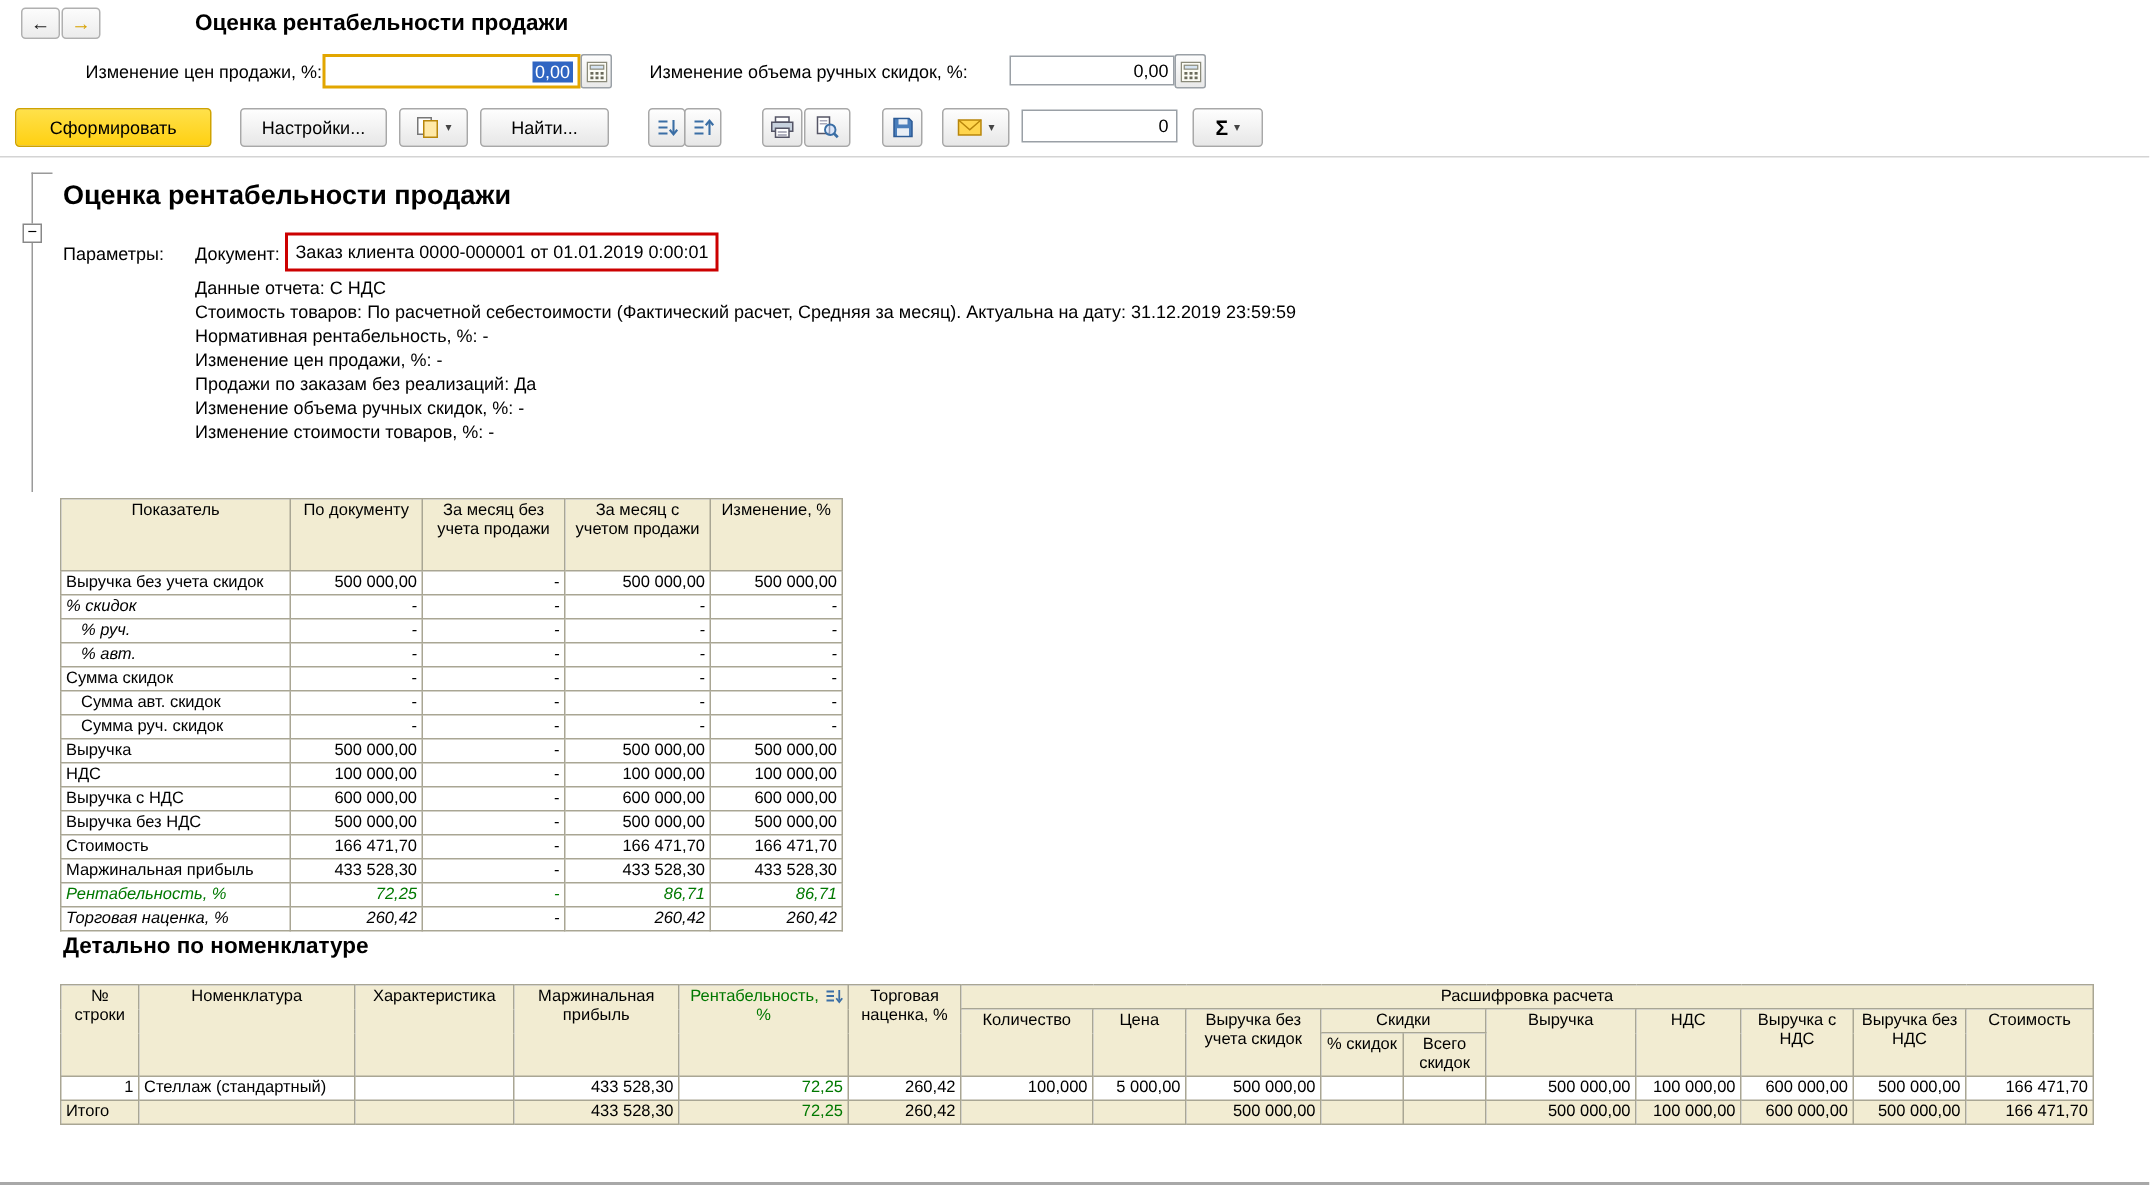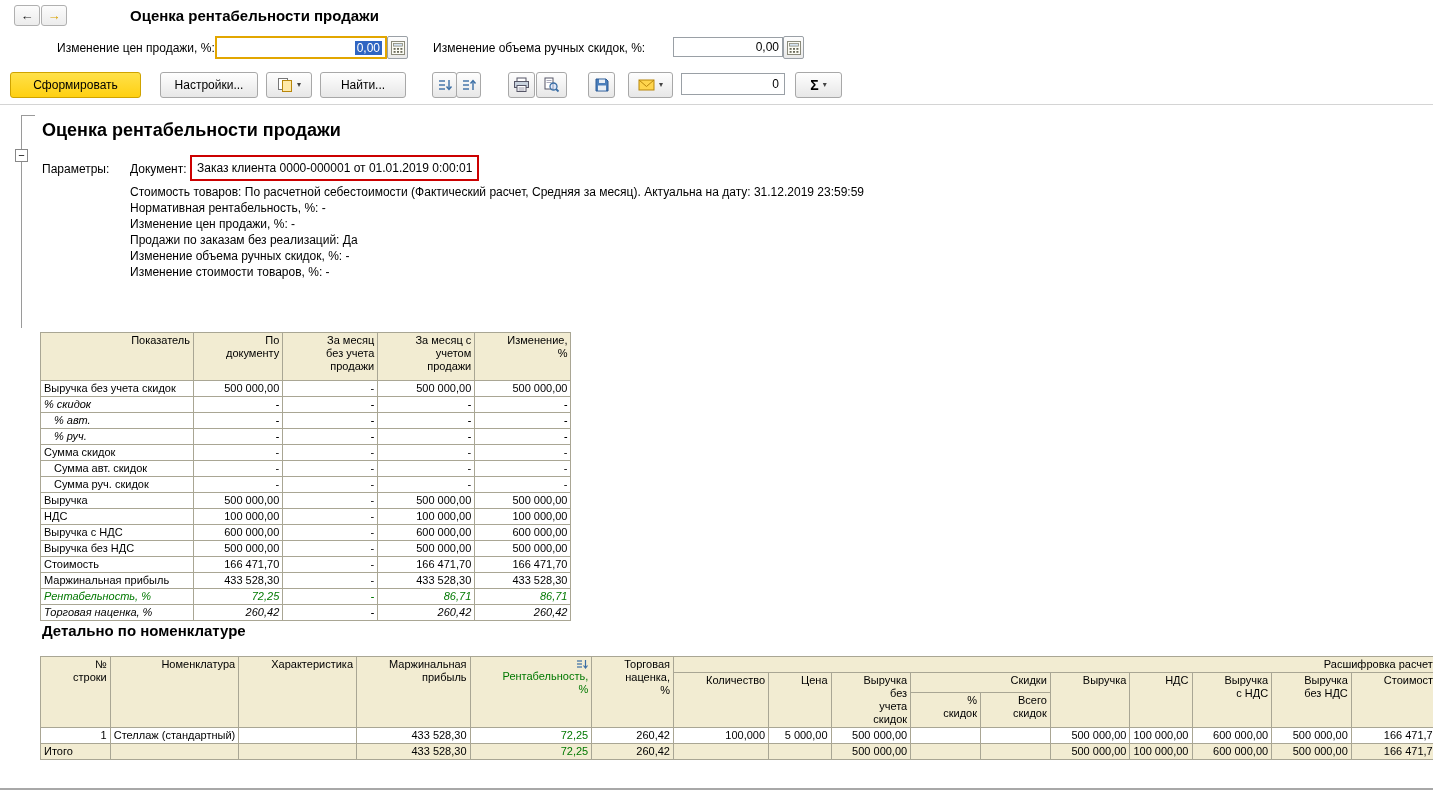--- a/index.html
+++ b/index.html
@@ -78,21 +78,21 @@
     border:2px solid #cc0000; display:flex; align-items:center;
     padding:0 5px; font-size:12px; white-space:nowrap; background:#fff;
   }
   .paramlines { position:absolute; left:130px; top:184px; font-size:12px; line-height:16px; white-space:nowrap; }
 
   .dettitle { position:absolute; left:42px; top:622px; font-size:15px; font-weight:bold; }
 
   
   table { border-collapse:collapse; table-layout:fixed; font-size:11px; }
   th, td { border:1px solid #a9a694; padding:1px 3px; line-height:13px; overflow:hidden; }
-  th { background:#f2ecd2; font-weight:normal; text-align:right; vertical-align:top; white-space:normal;padding-left:32px; }
+  th { background:#f2ecd2; font-weight:normal; text-align:center; vertical-align:top; white-space:normal; }
   td { white-space:nowrap; background:#fff; }
   td.num { text-align:right; }
   td.lbl { text-align:left; }
   .it  { font-style:italic; }
   .grn { color:#007800; }
   .ind { padding-left:13px; }
   tr.total td { background:#f2ecd2; }
 
   .sumtable { position:absolute; left:40px; top:332px; }
   .sumtable thead tr { height:48px; }
@@ -256,20 +256,21 @@
 
 <div class="rtitle">Оценка рентабельности продажи</div>
 
 <div class="paramlbl">Параметры:</div>
 <div class="doclbl">Документ:</div>
 <div class="docbox">
   <span>Заказ клиента 0000-000001 от 01.01.2019 0:00:01</span>
 </div>
 
 <div class="paramlines">
+    <div>Данные отчета: С НДС</div>
     <div>Стоимость товаров: По расчетной себестоимости (Фактический расчет, Средняя за месяц). Актуальна на дату: 31.12.2019 23:59:59</div>
     <div>Нормативная рентабельность, %: -</div>
     <div>Изменение цен продажи, %: -</div>
     <div>Продажи по заказам без реализаций: Да</div>
     <div>Изменение объема ручных скидок, %: -</div>
     <div>Изменение стоимости товаров, %: -</div>
   </div>
 
 <table class="sumtable">
   <colgroup>
@@ -297,28 +298,28 @@
         <td class="num">500 000,00</td>
       </tr>
       <tr>
         <td class="lbl it">% скидок</td>
         <td class="num it">-</td>
         <td class="num it">-</td>
         <td class="num it">-</td>
         <td class="num it">-</td>
       </tr>
       <tr>
+        <td class="lbl it ind">% руч.</td>
+        <td class="num it">-</td>
+        <td class="num it">-</td>
+        <td class="num it">-</td>
+        <td class="num it">-</td>
+      </tr>
+      <tr>
         <td class="lbl it ind">% авт.</td>
-        <td class="num it">-</td>
-        <td class="num it">-</td>
-        <td class="num it">-</td>
-        <td class="num it">-</td>
-      </tr>
-      <tr>
-        <td class="lbl it ind">% руч.</td>
         <td class="num it">-</td>
         <td class="num it">-</td>
         <td class="num it">-</td>
         <td class="num it">-</td>
       </tr>
       <tr>
         <td class="lbl">Сумма скидок</td>
         <td class="num">-</td>
         <td class="num">-</td>
         <td class="num">-</td>

